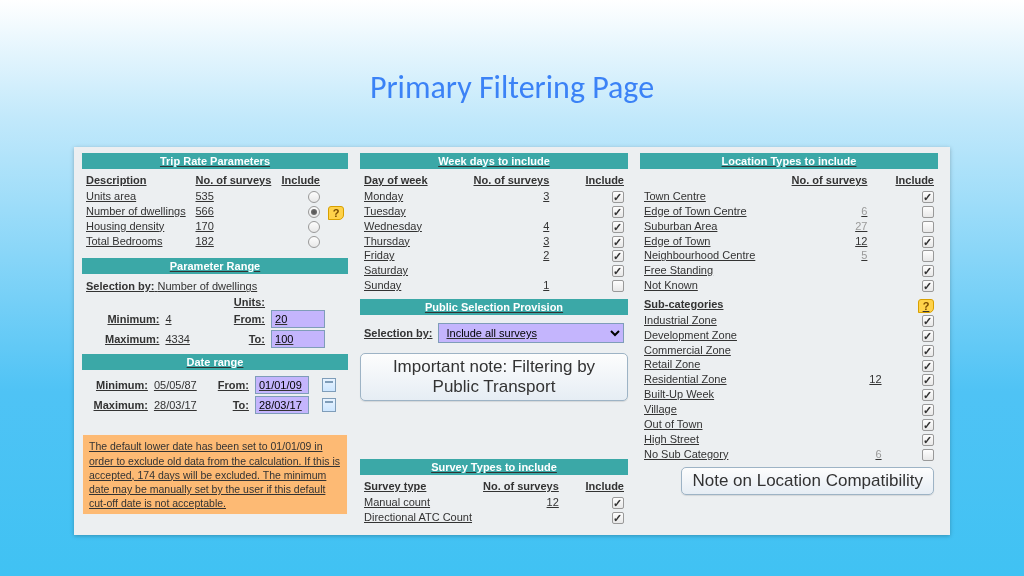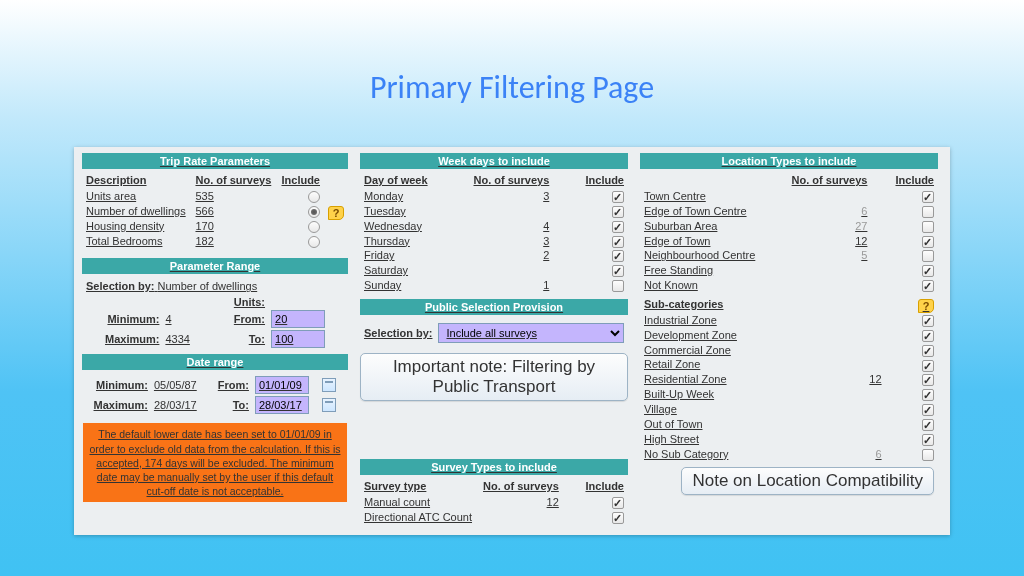--- a/index.html
+++ b/index.html
@@ -81,24 +81,23 @@
   }
   input[type=text] { width: 54px; }
   .date-input { width: 68px; }
   .cal-icon {
     display: inline-block; width: 14px; height: 14px;
     border: 1px solid #7f9db9; background: linear-gradient(#e8f3ff,#cde6ff);
     vertical-align: middle; position: relative;
   }
   .cal-icon::before { content:""; position:absolute; top:2px; left:2px; right:2px; height:2px; background:#7f9db9; }
   .note-box {
-    background: #f97316; border: 1px solid #eee;
+    background: #fdba74; border: 1px solid #eee;
     padding: 4px 6px; font-size: 10.5px; line-height: 1.35;
-    margin-top: 6px;
-    text-align: center;
+    margin-top: 18px;
   }
   .btn {
     display: inline-block; padding: 3px 10px;
     border: 1px solid #9db3c5;
     background: linear-gradient(#fdfdfd,#e6edf4);
     border-radius: 5px; cursor: pointer;
     box-shadow: 0 1px 1px rgba(0,0,0,.1);
     font-size: 17px; color: #333;
   }
   .btn-row { text-align: center; margin-top: 6px; }

